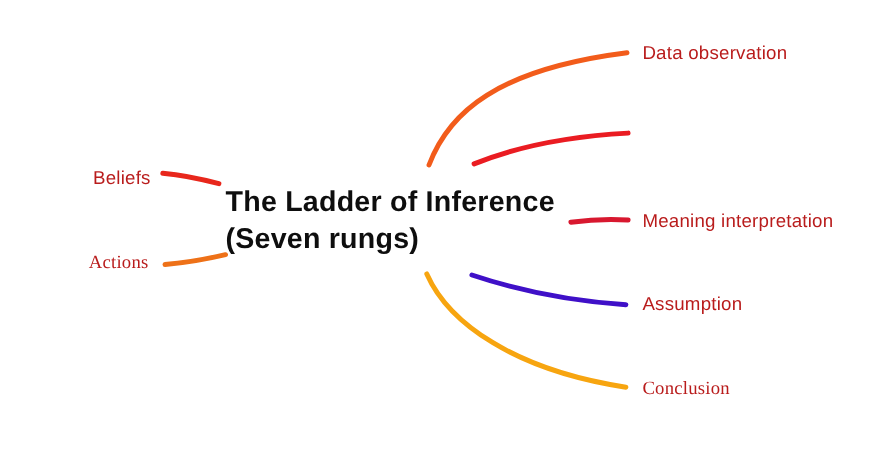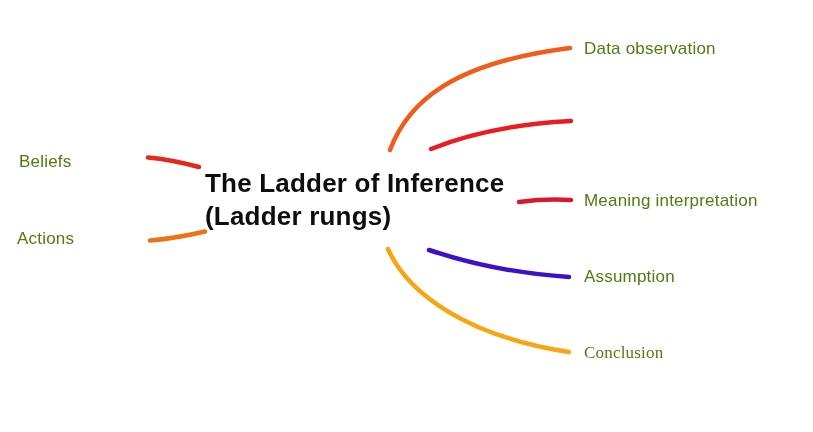--- a/index.html
+++ b/index.html
@@ -24,26 +24,27 @@
     height: 432px;
   }
   .strokes path {
     fill: none;
     stroke-linecap: round;
   }
   .node-label {
     position: absolute;
     font-size: 17px;
     line-height: 20px;
-    color: #4d7c0f;
+    color: #b91c1c;
     white-space: nowrap;
     letter-spacing: 0.2px;
   }
   .left-label {
     width: 118px;
+    text-align: right;
   }
   .central-topic {
     position: absolute;
     left: 205px;
     top: 167px;
     width: 310px;
     text-align: left;
     font-weight: bold;
     font-size: 26px;
     line-height: 33px;
@@ -63,24 +64,24 @@
 
     <path d="M390,150 C408,102 452,63 570,48" stroke-width="4.5" stroke="#f25c1b"></path>
     <path d="M431,149 C468,134 515,124 571,121" stroke-width="4.5" stroke="#ea1c22"></path>
     <path d="M519,202 Q545,198.5 571,200" stroke-width="4.5" stroke="#d8182f"></path>
     <path d="M429,250 C468,263 515,273.5 569,277" stroke-width="4.5" stroke="#3f10c8"></path>
     <path d="M388,249 C408,294 468,336.5 569,352" stroke-width="4.5" stroke="#f7a510"></path>
   </svg>
 
   <div class="central-topic">
     <div>The Ladder of Inference</div>
-    <div>(Ladder rungs)</div>
+    <div>(Seven rungs)</div>
   </div>
 
   <div class="node-label left-label" style="left:19px; top:152px;">Beliefs</div>
-  <div class="node-label left-label" style="left:17px; top:229px;">Actions</div>
+  <div class="node-label left-label" style="left:17px; top:229px;font-family:Liberation Serif, serif;">Actions</div>
 
   <div class="node-label" style="left:584px; top:39px;">Data observation</div>
   <div class="node-label" style="left:584px; top:267px;">Assumption</div>
   <div class="node-label" style="left:584px; top:191px;">Meaning interpretation</div>
   <div class="node-label" style="left:584px; top:343px;font-family:Liberation Serif, serif;">Conclusion</div>
 
 </div>
 
 </body></html>

